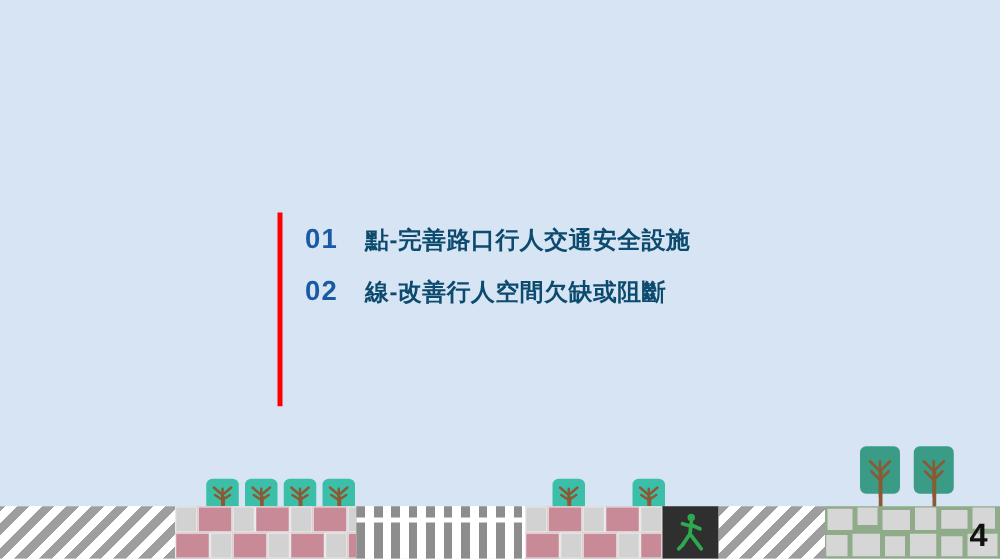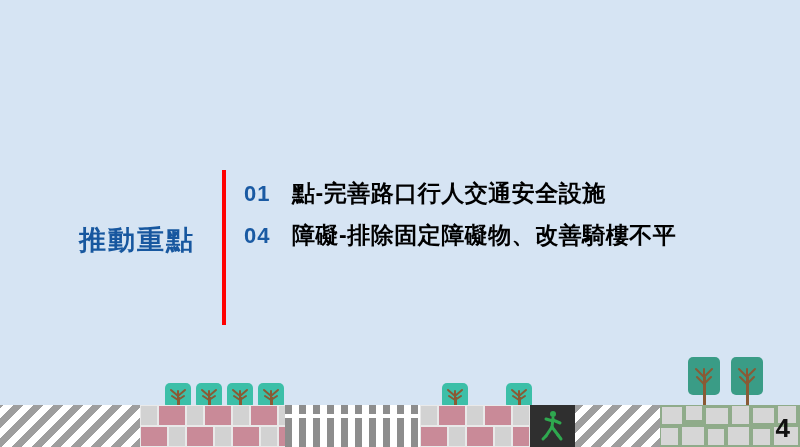--- a/index.html
+++ b/index.html
@@ -75,23 +75,23 @@
   }
   .bullet-num {
     font-size: 22px;
     font-weight: bold;
     color: #1a5aa3;
     width: 48px;
     flex: 0 0 48px;
     letter-spacing: 1px;
   }
   .bullet-text {
-    font-size: 23px;
+    font-size: 19px;
     font-weight: bold;
-    color: #000000;
+    color: #0c4a6e;
     letter-spacing: 0.5px;
     white-space: nowrap;
   }
 
   
   .scenery {
     position: absolute;
     left: 0;
     bottom: 0;
     width: 800px;
@@ -227,37 +227,36 @@
     color: #111111;
     font-family: "Liberation Sans", "DejaVu Sans", sans-serif;
   }
 </style>
 </head>
 <body>
 
 <div class="slide">
 
 
-  <div class="left-caption">推動重點</div>
 
   <div class="red-bar"></div>
 
   <div class="bullet-list">
 
     <div class="bullet-row">
       <span class="bullet-num">01</span>
       <span class="bullet-text">點-完善路口行人交通安全設施</span>
     </div>
 
-
-
     <div class="bullet-row">
-      <span class="bullet-num">04</span>
-      <span class="bullet-text">障礙-排除固定障礙物、改善騎樓不平</span>
-    </div>
+      <span class="bullet-num">02</span>
+      <span class="bullet-text">線-改善行人空間欠缺或阻斷</span>
+    </div>
+
+
 
   </div>
 
   <div class="scenery">
 
     <div class="tree" style="left:165px; top:38px; width:26px; height:46px;">
       <div class="canopy" style="width:26px; height:26px; background:#3cbfa8;"></div>
       <div class="trunk" style="left:12px; top:14px; width:3px; height:32px;"></div>
       <svg width="26" height="26" viewBox="0 0 26 26">
         <g stroke="#8a5a35" stroke-width="2" fill="none" stroke-linecap="round">

